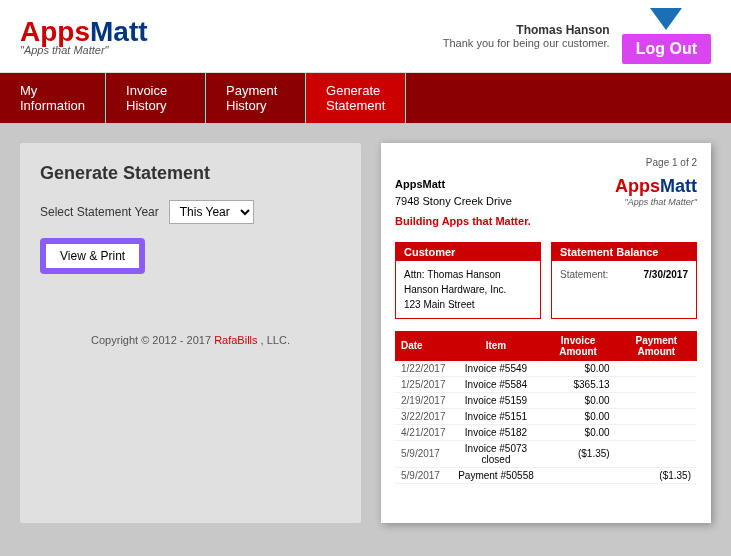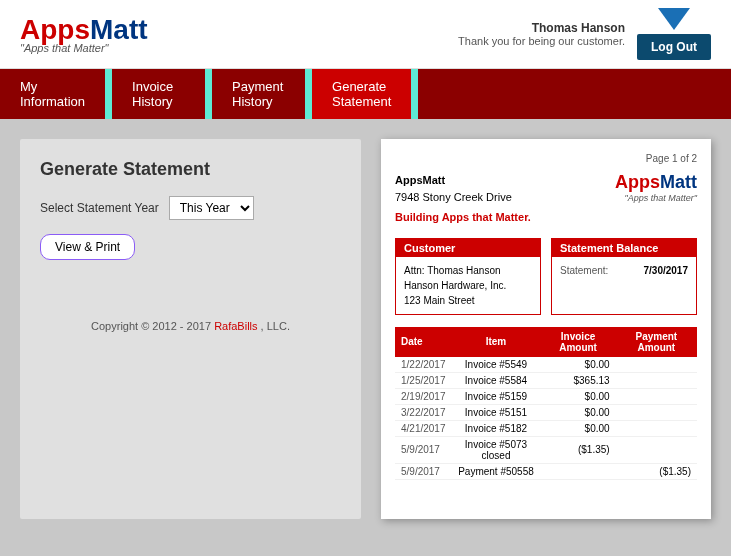--- a/index.html
+++ b/index.html
@@ -45,25 +45,25 @@
       font-size: 12px;
       color: #333;
       text-align: center;
     }
     .user-info {
       text-align: right;
     }
     .user-name { font-weight: bold; }
     .user-thanks { font-size: 11px; color: #555; }
     .logout-btn {
-      background: #0c4a6e;
+      background: #d946ef;
       color: white;
       border: none;
       padding: 6px 14px;
-      font-size: 12px;
+      font-size: 16px;
       font-weight: bold;
       cursor: pointer;
       border-radius: 2px;
     }
     .down-arrow {
       width: 0;
       height: 0;
       border-left: 16px solid transparent;
       border-right: 16px solid transparent;
       border-top: 22px solid #1a6fb5;
@@ -73,21 +73,21 @@
     
     .nav {
       background: #8b0000;
       display: flex;
     }
     .nav-item {
       color: white;
       padding: 10px 20px;
       cursor: pointer;
       font-size: 13px;
-      border-right: 7px solid #5eead4;
+      border-right: 1px solid #5eead4;
       min-width: 100px;
     }
     .nav-item.active { background: #cc0000; }
     .nav-item .line1 { font-weight: normal; }
     .nav-item .line2 { font-weight: normal; }
 
     
     .main-content {
       display: flex;
       padding: 20px;
@@ -122,25 +122,25 @@
     }
     .select-input {
       font-size: 12px;
       padding: 3px 6px;
       border: 1px solid #aaa;
       background: white;
       cursor: pointer;
     }
     .view-print-btn {
       background: white;
-      border: 1px solid #8b5cf6;
+      border: 6px solid #8b5cf6;
       padding: 5px 14px;
       font-size: 12px;
       cursor: pointer;
-      border-radius: 10px;
+      border-radius: 4px;
     }
     .copyright {
       margin-top: 60px;
       font-size: 11px;
       color: #555;
       text-align: center;
     }
     .copyright a { color: #cc0000; text-decoration: none; }
 
     

